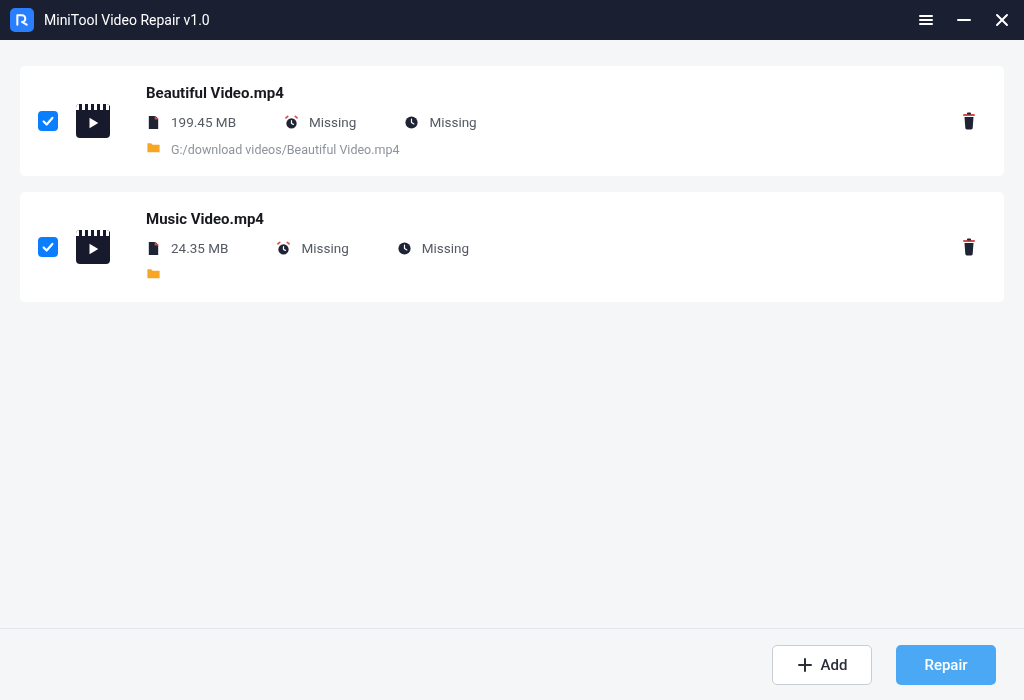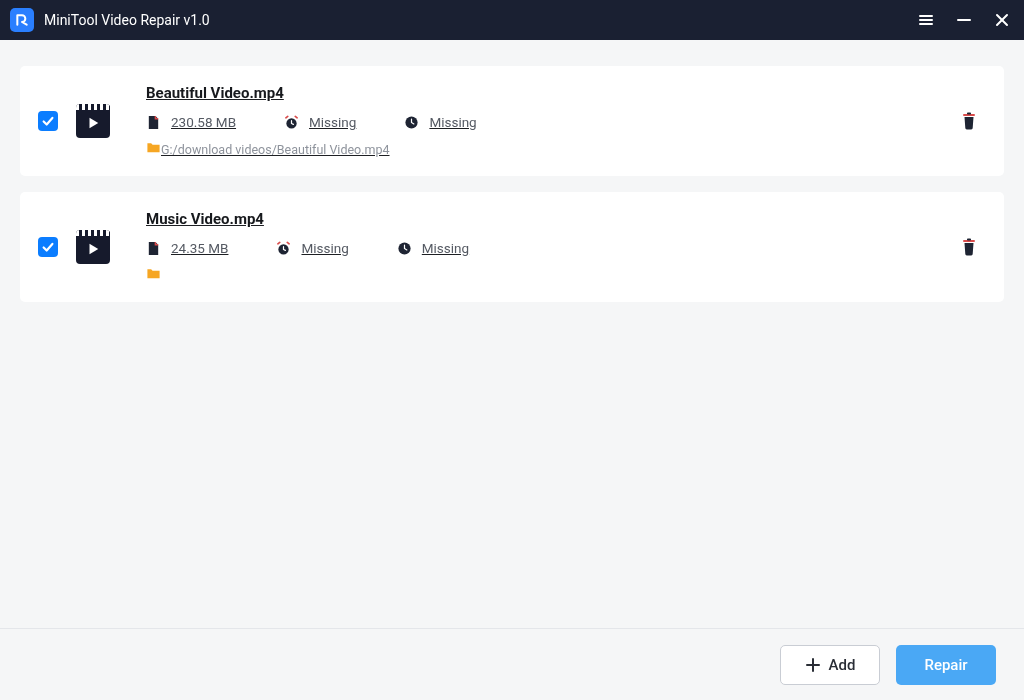--- a/index.html
+++ b/index.html
@@ -68,46 +68,46 @@
     content: "";
     position: absolute; top: 0; left: 0; right: 0; height: 6px;
     background: repeating-linear-gradient(90deg, #fff 0 3px, #161a2c 3px 6px);
     border-top-left-radius: 4px; border-top-right-radius: 4px;
   }
   .thumb .play {
     position: absolute; inset: 0; display: flex; align-items: center; justify-content: center; padding-top: 4px;
   }
   .thumb .play svg { width: 14px; height: 14px; fill: #fff; }
 
-  .fileinfo { flex: 1 1 auto; min-width: 0; color: #1d1f23; text-decoration: underline; }
+  .fileinfo { flex: 1 1 auto; min-width: 0; color: #1d1f23; }
   .fname { font-size: 15px; font-weight: 700; color: #17191d; margin-bottom: 12px; }
   .metarow {
     display: flex; align-items: center; gap: 48px;
     font-size: 13.5px; color: #555a63; margin-bottom: 10px;
   }
   .metaitem { display: flex; align-items: center; gap: 10px; }
   .metaitem .ic { width: 15px; height: 15px; display: flex; align-items: center; justify-content: center; }
-  .pathrow { display: flex; align-items: center; font-size: 12.5px; color: #8e939c; }
+  .pathrow { display: flex; align-items: center; gap: 10px; font-size: 12.5px; color: #8e939c; }
   .folder-ic svg { fill: #f6a623; }
 
   .del-btn {
     width: 22px; height: 22px; display: flex; align-items: center; justify-content: center;
     cursor: pointer; flex: 0 0 auto; margin-left: 20px;
   }
   .del-btn svg { width: 20px; height: 20px; }
 
   
   .footer {
     height: 72px;
     border-top: 1px solid #e4e6ea;
     display: flex;
     align-items: center;
     justify-content: flex-end;
     padding: 0 28px;
-    gap: 16px;
+    gap: 24px;
     background: #f5f6f7;
     flex: 0 0 auto;
   }
   .btn {
     height: 40px; min-width: 100px;
     border-radius: 5px;
     font-size: 15px;
     display: flex; align-items: center; justify-content: center;
     cursor: pointer;
     gap: 8px;
@@ -170,21 +170,21 @@
     <div class="fileinfo">
       <div class="fname">Beautiful Video.mp4</div>
       <div class="metarow">
         <div class="metaitem">
           <span class="ic">
             <svg viewBox="0 0 16 16">
                 <path d="M3 1h7l3 3v11H3z" fill="#1e2433"></path>
                 <path d="M10 1v3h3" fill="none" stroke="#d94b4b" stroke-width="1.5"></path>
               </svg>
           </span>
-          <span>230.58 MB</span>
+          <span>199.45 MB</span>
         </div>
         <div class="metaitem">
           <span class="ic">
             <svg viewBox="0 0 16 16">
                 <circle cx="8" cy="9" r="5.5" fill="#1e2433"></circle>
                 <path d="M8 6v3l2 1" stroke="#fff" stroke-width="1.3" fill="none" stroke-linecap="round"></path>
                 <path d="M2 3l2-1.5M14 3l-2-1.5" stroke="#d94b4b" stroke-width="1.8" stroke-linecap="round"></path>
               </svg>
           </span>
           <span>Missing</span>

